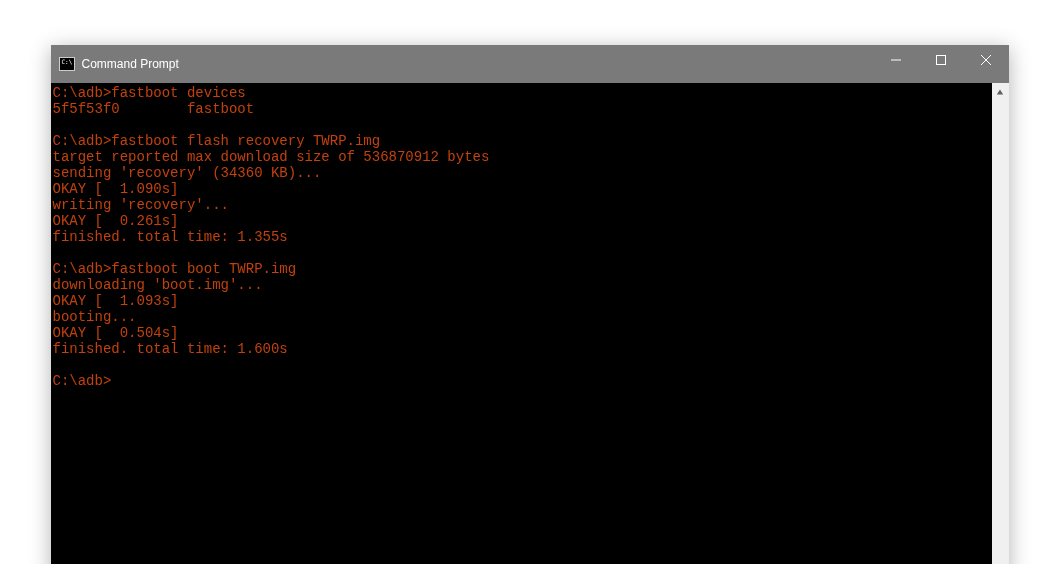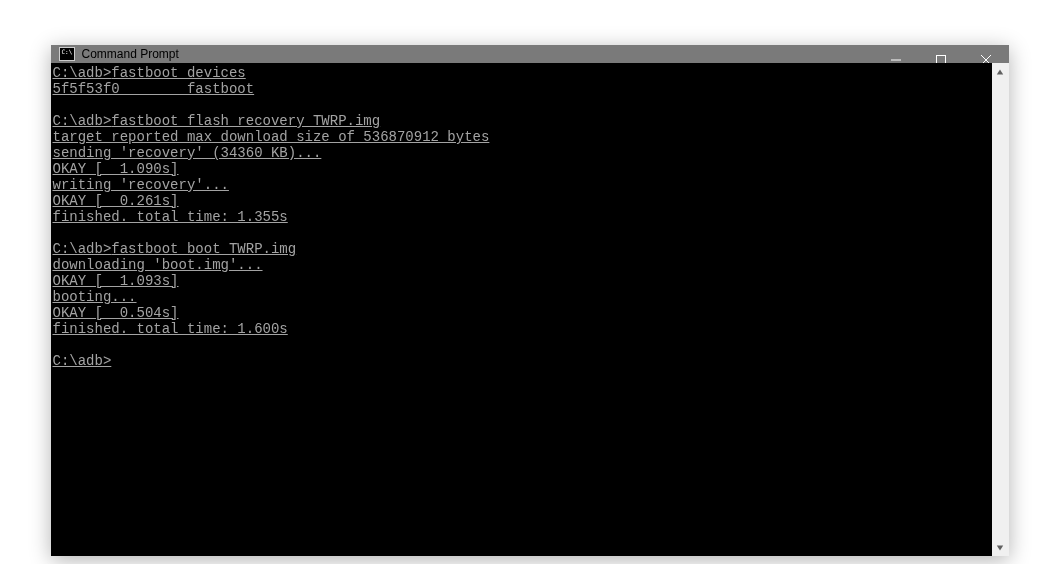--- a/index.html
+++ b/index.html
@@ -15,27 +15,27 @@
       align-items: flex-start;
       padding: 45px 50px;
     }
     .window {
       width: 958px;
       background: #000000;
       box-shadow: 0 4px 20px rgba(0,0,0,0.3);
       position: relative;
     }
     .titlebar {
-      height: 18px;
+      height: 38px;
       background: #7a7a7a;
       display: flex;
       align-items: center;
       justify-content: space-between;
       padding-left: 8px;
-      color: #000000;
+      color: #ffffff;
       font-family: 'Segoe UI', Tahoma, sans-serif;
       font-size: 12px;
     }
     .titlebar-left {
       display: flex;
       align-items: center;
       gap: 7px;
     }
     .app-icon {
       width: 16px;
@@ -116,22 +116,21 @@
     }
     .scroll-track {
       flex: 1;
       width: 100%;
       background: #f0f0f0;
     }
     .line {
       display: block;
     }
     .cmd-prompt, .cmd-input, .output {
-      color: #a3a3a3;
-      text-decoration: underline;
+      color: #c2410c;
     }
   </style>
 </head>
 <body>
 
 <div class="window">
   <div class="titlebar">
     <div class="titlebar-left">
       <div class="app-icon"></div>
       <span>Command Prompt</span>

